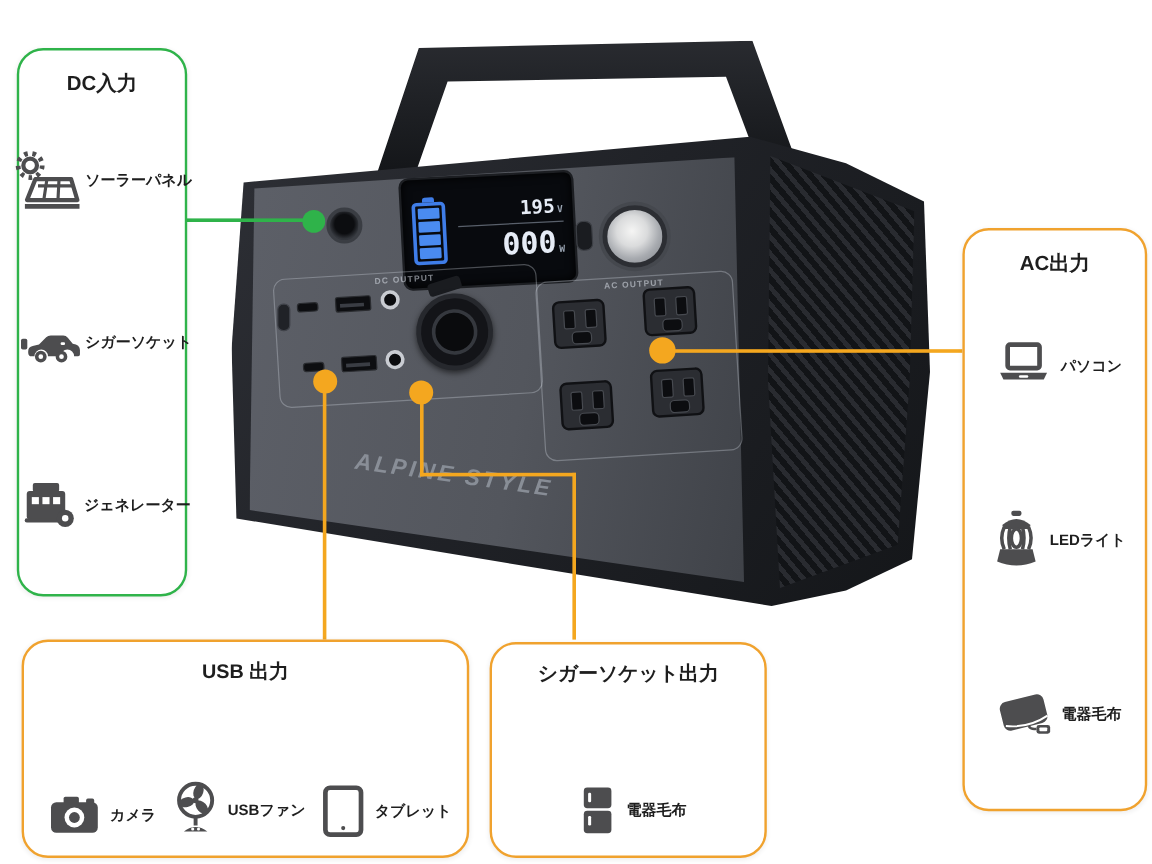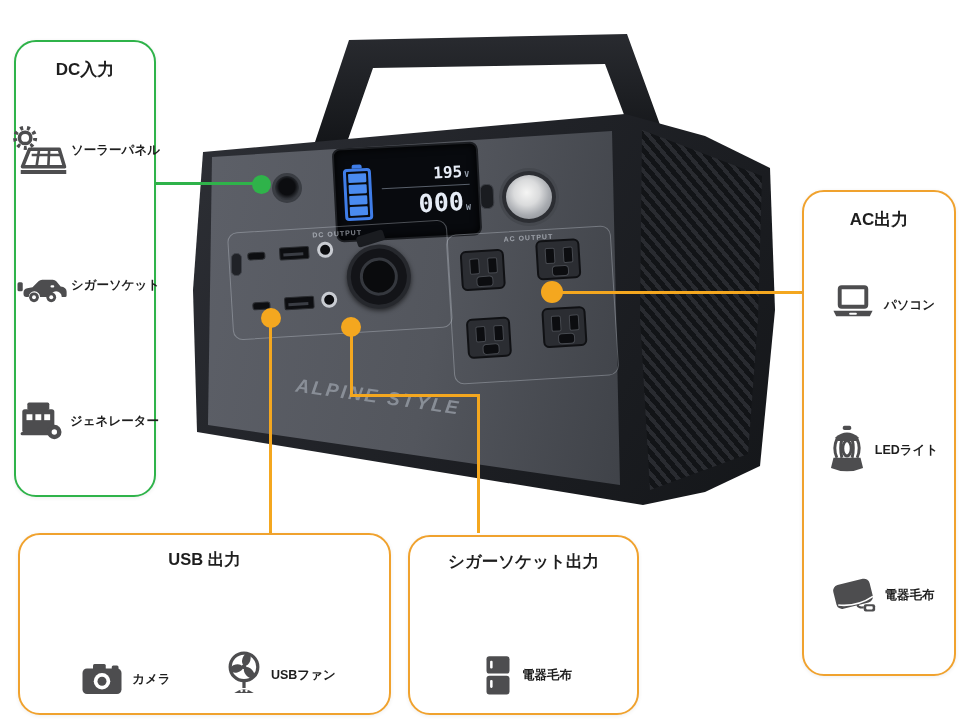--- a/index.html
+++ b/index.html
@@ -311,20 +311,29 @@
               <circle cx="32" cy="22" r="3"></circle>
             </g>
             <path d="M32 39 v9" stroke="#4d4d4f" stroke-width="4"></path>
             <path d="M20 54 q12 -9 24 0 z" fill="#4d4d4f"></path>
             <circle cx="29" cy="51.5" r="1.6" fill="#fff"></circle>
               <circle cx="35" cy="51.5" r="1.6" fill="#fff"></circle>
           </svg>
         </span>
         <span class="label">USBファン</span>
       </div>
+      <div class="citem">
+        <span class="icon">
+          <svg viewBox="0 0 64 64" width="50" height="54">
+            <rect x="13" y="7" width="38" height="50" rx="5" fill="none" stroke="#4d4d4f" stroke-width="5"></rect>
+            <circle cx="32" cy="50" r="2.2" fill="#4d4d4f"></circle>
+          </svg>
+        </span>
+        <span class="label">タブレット</span>
+      </div>
     </div>
   </div>
 
   <div class="callout callout-h" style="left: 408px; top: 535px; width: 215px; height: 156px; --accent: #f0a22e;">
     <div class="title">シガーソケット出力</div>
     <div class="hrow">
       <div class="citem">
         <span class="icon">
           <svg viewBox="0 0 64 64" width="46" height="56">
             <rect x="16" y="6" width="32" height="24" rx="4" fill="#4d4d4f"></rect>

